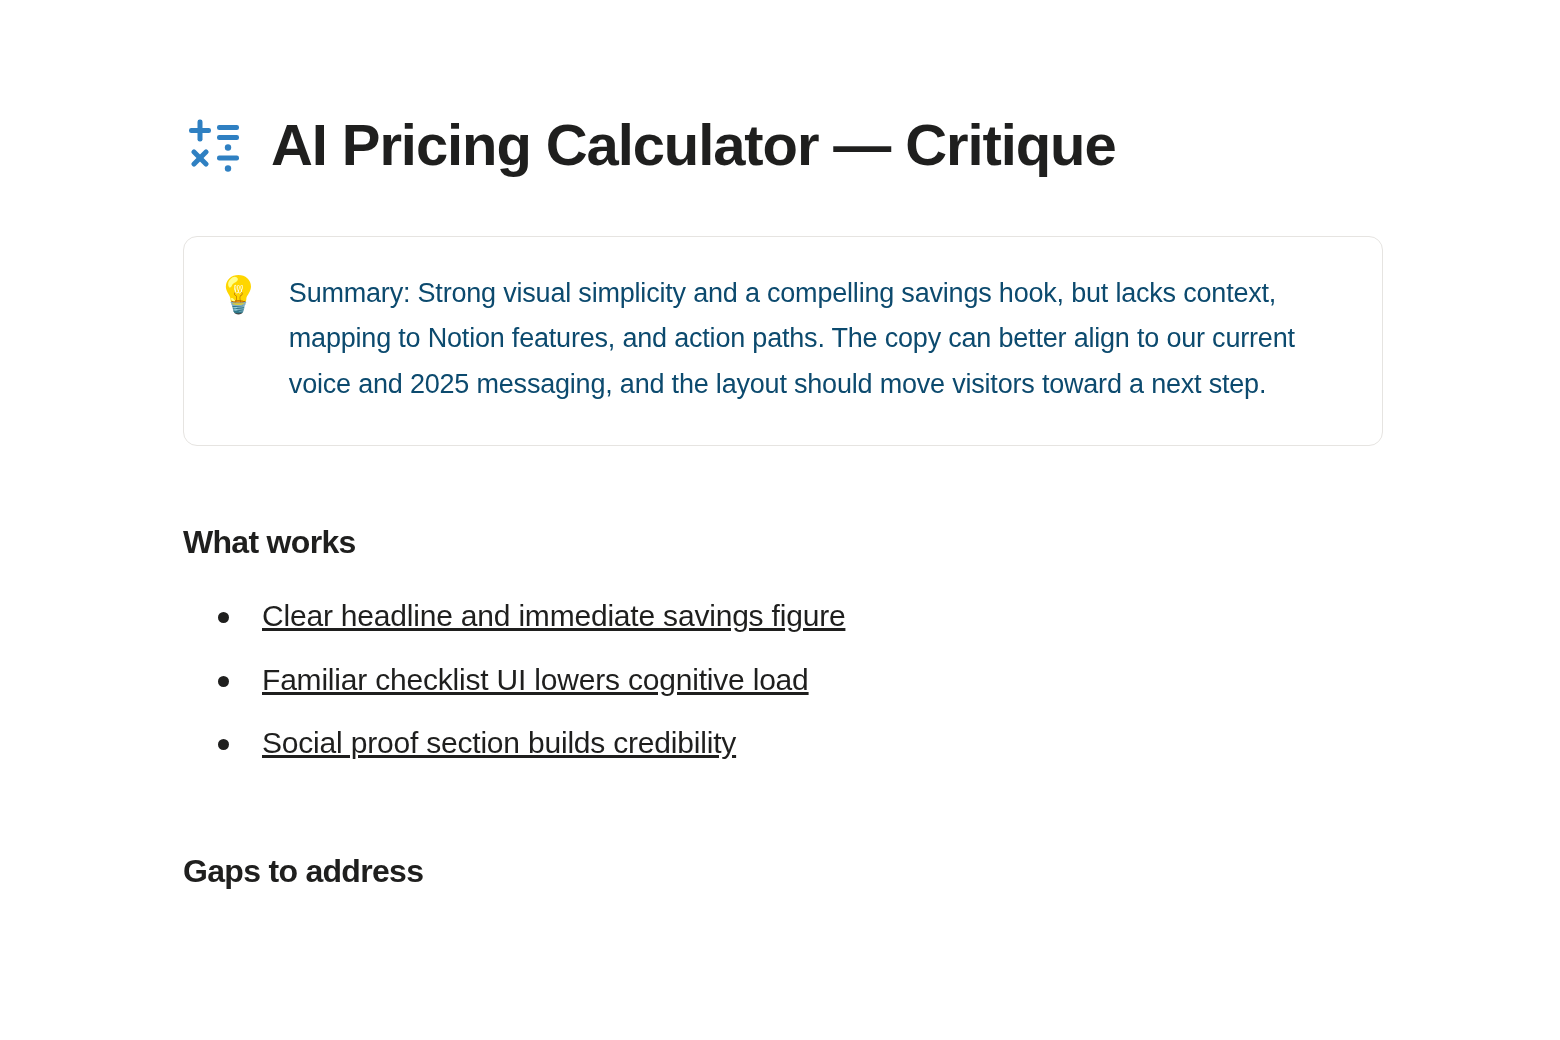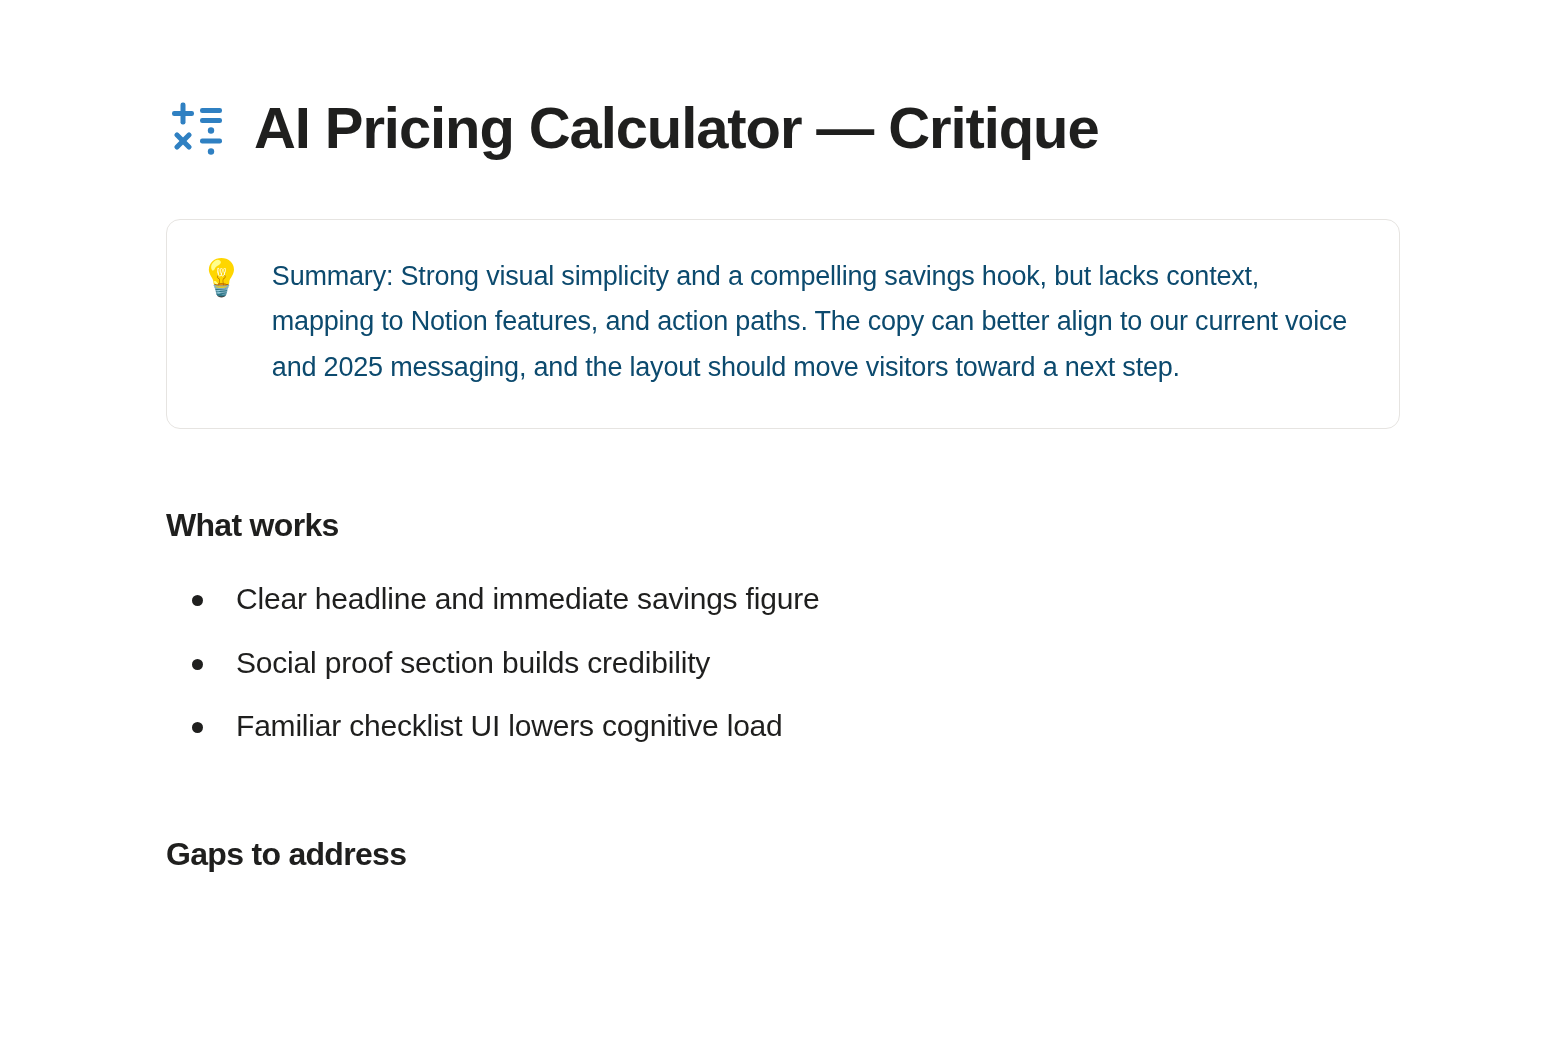--- a/index.html
+++ b/index.html
@@ -10,21 +10,21 @@
     height: 1040px;
     background: #ffffff;
     font-family: "Liberation Sans", sans-serif;
     color: #1f1f1e;
     overflow: hidden;
   }
   .page {
     position: relative;
     width: 1496px;
     height: 1040px;
-    padding: 0;
+    padding: 17px;
     border-radius: 26px;
   }
   .content {
     margin-left: 166px;
     margin-right: 96px;
     padding-top: 96px;
   }
   .title-row {
     display: flex;
     align-items: center;
@@ -75,23 +75,24 @@
     font-weight: bold;
     letter-spacing: -0.7px;
     margin: 0 0 34px 0;
     color: #1f1f1e;
   }
   h2.section-heading.second {
     margin-top: 88px;
     margin-bottom: 12px;
   }
   ul.bullets {
-    margin: 4px;
+    margin: 13px;
     padding: 0;
     list-style: none;
+    text-decoration: underline;
   }
   ul.bullets li {
     position: relative;
     font-size: 30px;
     line-height: 1.42;
     padding-left: 66px;
     margin-bottom: 21px;
     letter-spacing: -0.2px;
     color: #1f1f1e;
   }
@@ -135,20 +136,20 @@
     </div>
 
     <div class="callout">
       <span class="callout-emoji">💡</span>
       <div class="callout-text">Summary: Strong visual simplicity and a compelling savings hook, but lacks context, mapping to Notion features, and action paths. The copy can better align to our current voice and 2025 messaging, and the layout should move visitors toward a next step.</div>
     </div>
 
     <h2 class="section-heading">What works</h2>
     <ul class="bullets">
       <li>Clear headline and immediate savings figure</li>
+      <li>Familiar checklist UI lowers cognitive load</li>
       <li>Social proof section builds credibility</li>
-      <li>Familiar checklist UI lowers cognitive load</li>
     </ul>
 
     <h2 class="section-heading second">Gaps to address</h2>
 
   </div>
 </div>
 
 </body></html>

